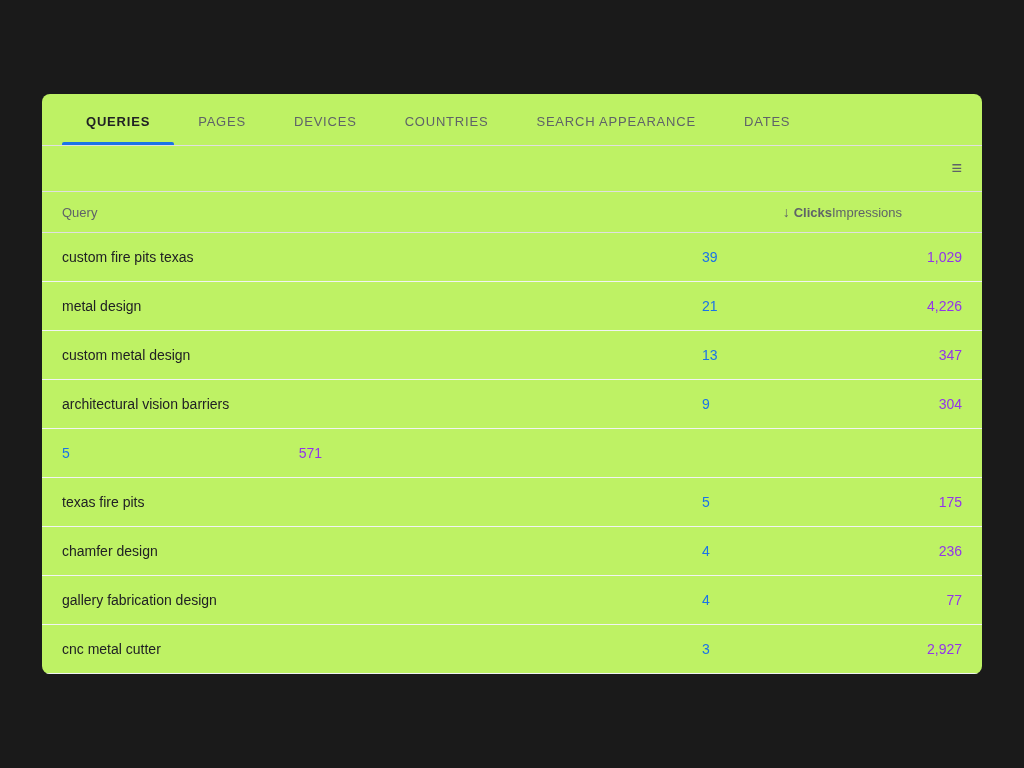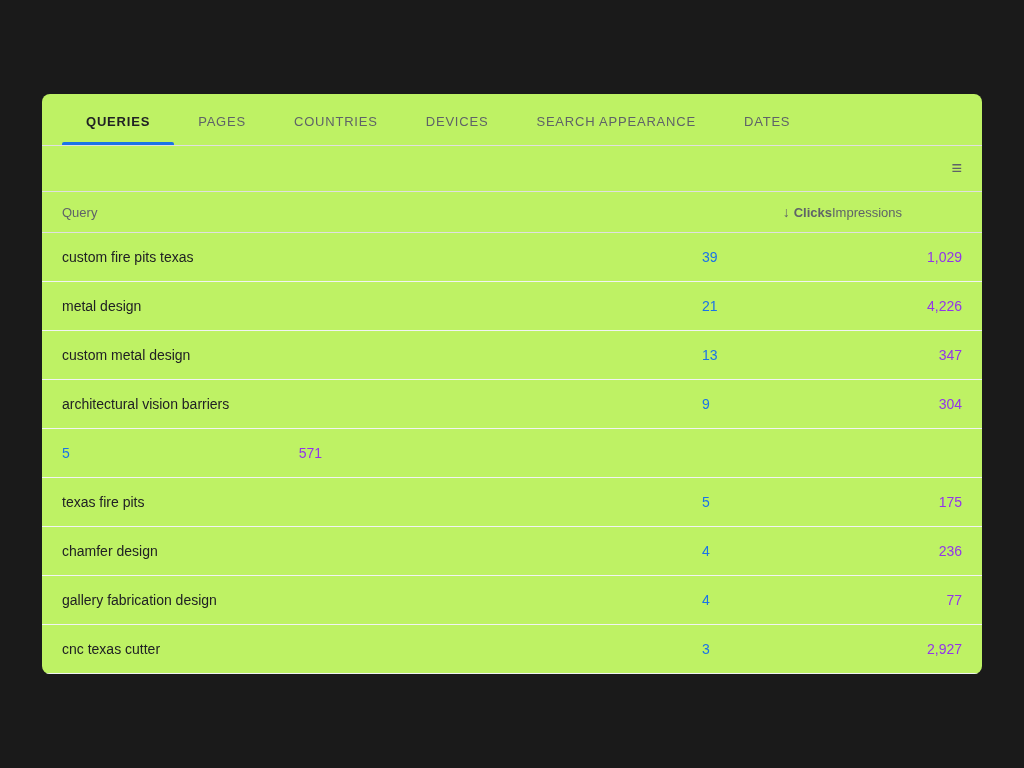--- a/index.html
+++ b/index.html
@@ -144,22 +144,22 @@
     }
   </style>
 </head>
 <body>
 
 <div class="main-container">
 
   <div class="tabs-bar">
     <div class="tab active">QUERIES</div>
     <div class="tab">PAGES</div>
+    <div class="tab">DEVICES</div>
     <div class="tab">COUNTRIES</div>
-    <div class="tab">DEVICES</div>
     <div class="tab">SEARCH APPEARANCE</div>
     <div class="tab">DATES</div>
   </div>
 
   <div class="filter-bar">
     <span class="filter-icon">≡</span>
   </div>
 
   <div class="table-container">
 
@@ -206,20 +206,20 @@
       <div class="row-query">chamfer design</div>
       <div class="row-clicks">4</div>
       <div class="row-impressions">236</div>
     </div>
         <div class="table-row">
       <div class="row-query">gallery fabrication design</div>
       <div class="row-clicks">4</div>
       <div class="row-impressions">77</div>
     </div>
         <div class="table-row">
-      <div class="row-query">cnc texas cutter</div>
+      <div class="row-query">cnc metal cutter</div>
       <div class="row-clicks">3</div>
       <div class="row-impressions">2,927</div>
     </div>
       </div>
 
   </div>
 </div>
 
 </body></html>

